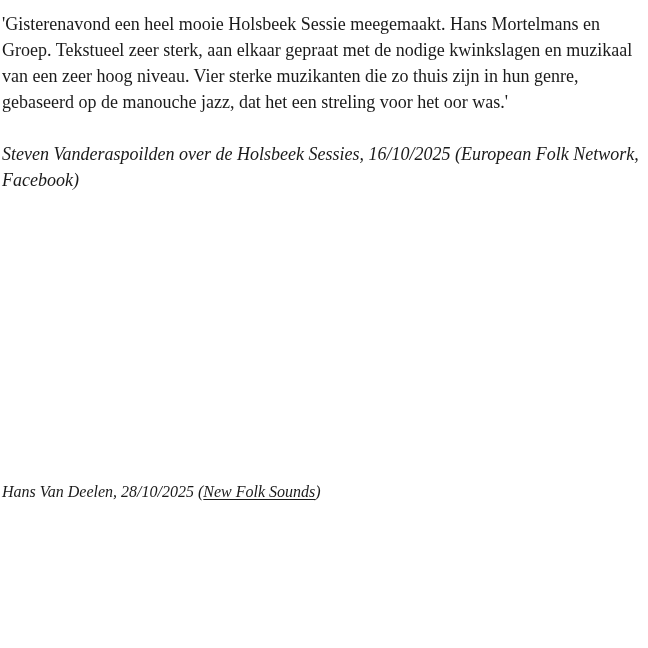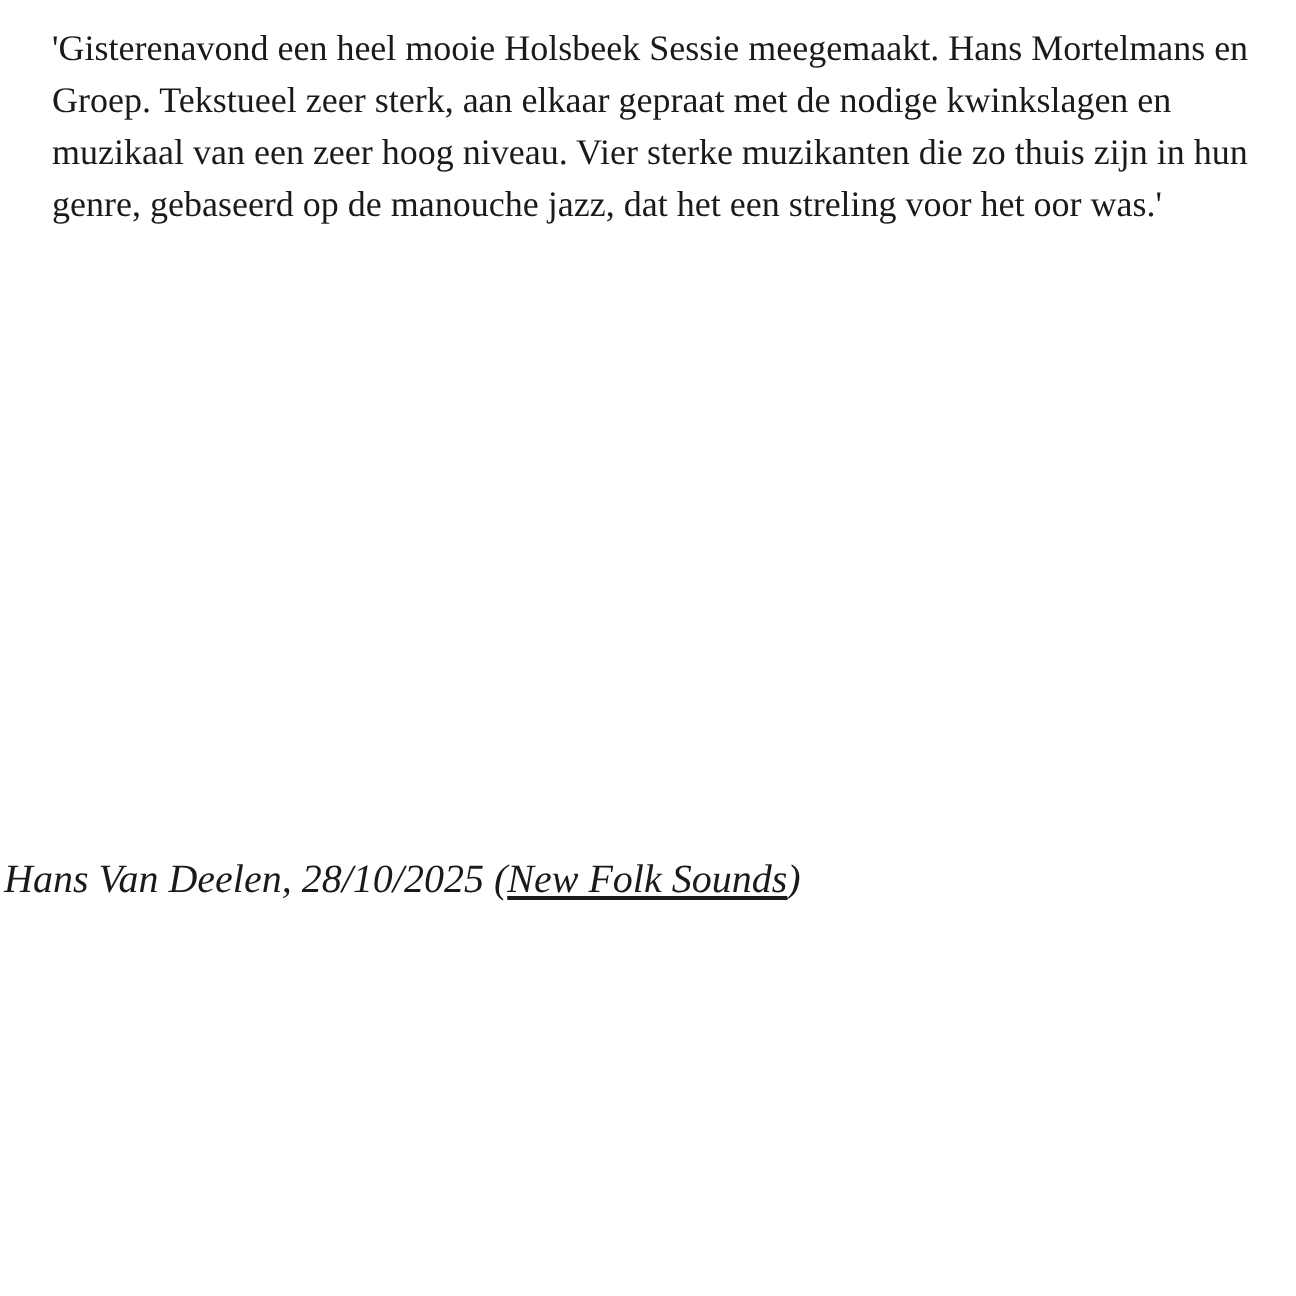--- a/index.html
+++ b/index.html
@@ -16,57 +16,57 @@
   }
   main {
     padding: 11px 3px 0 2px;
     box-sizing: border-box;
   }
   p { margin: 0; }
   .quote-text {
     font-size: 18px;
     line-height: 26px;
     margin-bottom: 26px;
-    margin-left: 24px;
   }
   .attribution-1 {
     font-size: 18px;
     line-height: 26px;
     font-style: italic;
   }
   .blank-spacer {
     height: 254px;
   }
   .review-text {
     font-size: 19px;
     line-height: 30px;
   }
   .review-text strong {
     font-weight: 700;
   }
   .attribution-2 {
-    font-size: 20px;
+    font-size: 16px;
     line-height: 30px;
     font-style: italic;
     margin-top: 30px;
   }
   a.source-link {
     color: inherit;
     text-decoration: underline;
     text-underline-offset: 2px;
     cursor: pointer;
   }
 </style>
 </head>
 <body>
 
 <main>
 
   <section>
     <p class="quote-text">'Gisterenavond een heel mooie Holsbeek Sessie meegemaakt. Hans Mortelmans en Groep. Tekstueel zeer sterk, aan elkaar gepraat met de nodige kwinkslagen en muzikaal van een zeer hoog niveau. Vier sterke muzikanten die zo thuis zijn in hun genre, gebaseerd op de manouche jazz, dat het een streling voor het oor was.'</p>
+    <p class="attribution-1">Steven Vanderaspoilden over de Holsbeek Sessies, 16/10/2025 (European Folk Network, Facebook)</p>
   </section>
 
   <div class="blank-spacer"></div>
 
   <section>
     <p class="attribution-2"><span>Hans Van Deelen, 28/10/2025 (</span><a class="source-link" href="#">New Folk Sounds</a><span>)</span></p>
   </section>
 
 </main>
 

